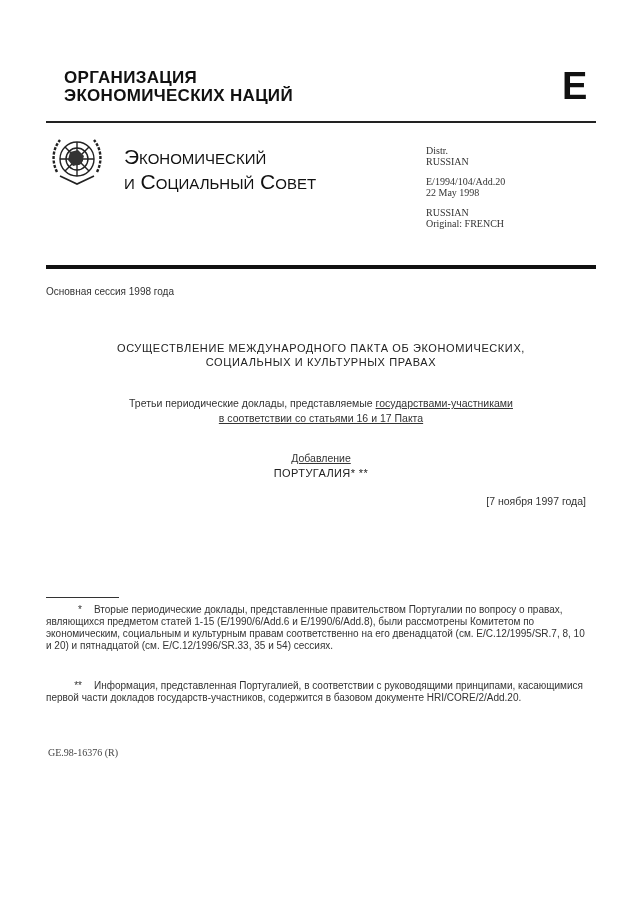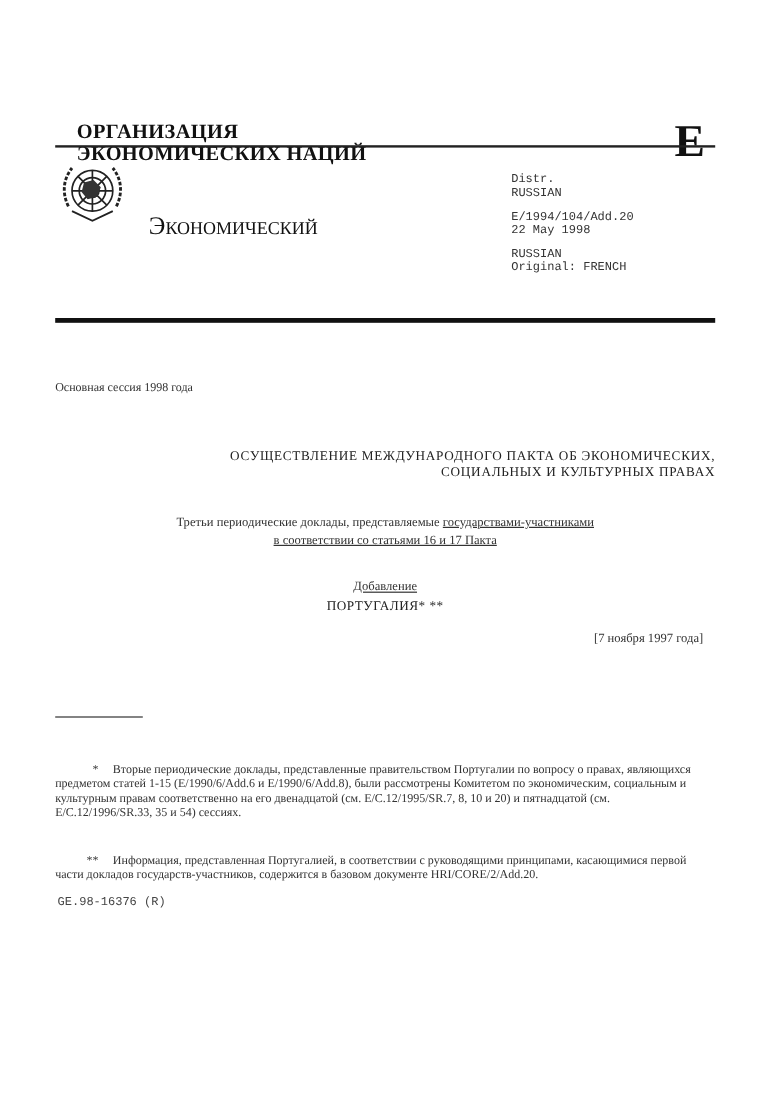--- a/index.html
+++ b/index.html
@@ -1,34 +1,34 @@
 <!DOCTYPE html>
 <html><head>
 <meta charset="utf-8">
 <style>
   html, body { margin: 0; padding: 0; background: #ffffff; }
   body { width: 640px; height: 918px; position: relative; overflow: hidden; color: #111; }
   .abs { position: absolute; }
-  .serif { font-family: Liberation Serif, serif; margin-top: 32px; }
-  .mono { font-family: Liberation Mono, monospace; }
+  .serif { font-family: Liberation Sans, sans-serif; }
+  .mono { font-family: Liberation Serif, serif; }
 
   .org { left: 64px; top: 69px; font-size: 17px; font-weight: bold; line-height: 18px; letter-spacing: 0.3px; }
   .big-e { left: 562px; top: 66px; font-size: 38px; font-weight: bold; line-height: 40px; }
   .thin-rule { left: 46px; top: 121px; width: 550px; height: 2px; background: #222; }
 
   .emblem { left: 48px; top: 132px; width: 58px; height: 58px; }
   .council { left: 124px; top: 144px; font-size: 21px; line-height: 25px; font-variant: small-caps; }
 
   .meta { left: 426px; top: 145px; font-size: 10px; line-height: 11px; color: #333; }
   .meta .gap { height: 9px; }
 
   .thick-rule { left: 46px; top: 265px; width: 550px; height: 4px; background: #111; }
 
   .session { left: 46px; top: 286px; font-size: 10px; color: #333; }
-  .title { left: 46px; top: 341px; width: 550px; text-align: right; font-size: 11px; line-height: 14px; letter-spacing: 0.6px; color: #222; }
+  .title { left: 46px; top: 341px; width: 550px; text-align: center; font-size: 11px; line-height: 14px; letter-spacing: 0.6px; color: #222; }
   .subtitle { left: 46px; top: 396px; width: 550px; text-align: center; font-size: 10.5px; line-height: 15px; color: #333; }
   .subtitle .u { text-decoration: underline; }
   .addendum { left: 46px; top: 452px; width: 550px; text-align: center; font-size: 10.5px; color: #333; }
   .addendum span { text-decoration: underline; }
   .country { left: 46px; top: 467px; width: 550px; text-align: center; font-size: 11px; color: #222; letter-spacing: 0.4px; }
   .date { right: 54px; top: 495px; font-size: 10.5px; color: #333; }
 
   .fn-rule { left: 46px; top: 597px; width: 73px; height: 1px; background: #333; }
   .fn { left: 46px; width: 540px; font-size: 10px; line-height: 12px; color: #333; }
   .fn .mark { display: inline-block; width: 36px; text-align: right; margin-right: 12px; }
@@ -58,20 +58,21 @@
       <line x1="41" y1="15" x2="17" y2="39"></line>
       <path d="M9 40 C4 30,4 18,12 8" stroke-width="2.4" stroke-dasharray="3 1.5"></path>
       <path d="M49 40 C54 30,54 18,46 8" stroke-width="2.4" stroke-dasharray="3 1.5"></path>
       <path d="M12 44 L29 52 L46 44" stroke-width="1.6"></path>
     </g>
     <path d="M22 20 L30 18 L36 24 L33 32 L25 34 L20 28 Z" fill="#333"></path>
   </svg>
 </div>
 <div class="abs council serif">
   <div>Экономический</div>
+  <div>и Социальный Совет</div>
 </div>
 
 <div class="abs meta mono">
   <div>Distr.</div>
   <div>RUSSIAN</div>
   <div class="gap"></div>
   <div>E/1994/104/Add.20</div>
   <div>22 May 1998</div>
   <div class="gap"></div>
   <div>RUSSIAN</div>

